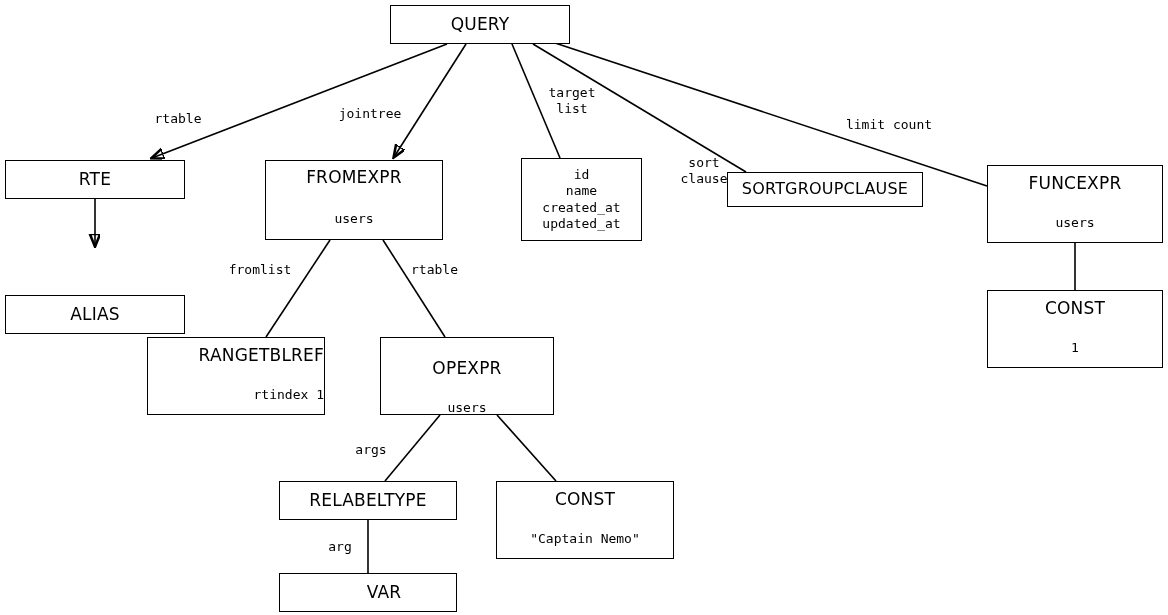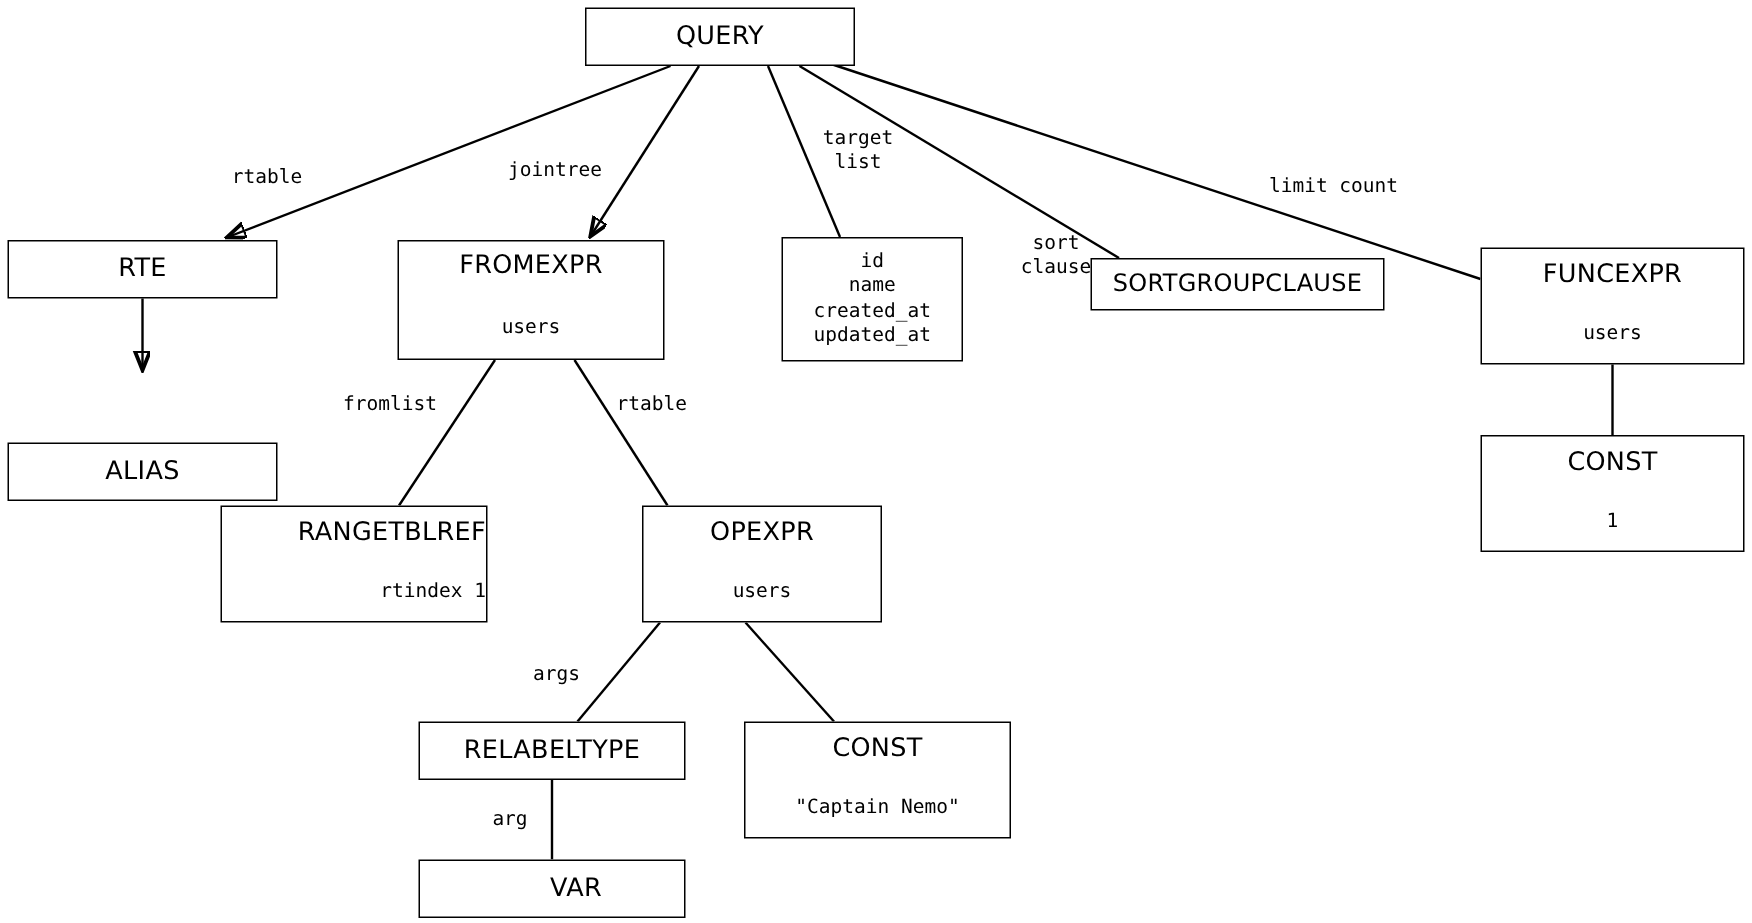--- a/index.html
+++ b/index.html
@@ -144,21 +144,21 @@
   <div class="node" style="left:987px; top:290px; width:176px; height:78px; padding-top:9px;">
     <span class="title">CONST</span>
     <span class="sub" style="margin-top:22px;">1</span>
   </div>
 
   <div class="node" style="left:147px; top:337px; width:178px; height:78px; padding-top:9px;align-items:flex-end;">
     <span class="title">RANGETBLREF</span>
     <span class="sub" style="margin-top:22px;">rtindex 1</span>
   </div>
 
-  <div class="node" style="left:380px; top:337px; width:160px; height:78px; padding-top:9px;margin-left:48px;">
+  <div class="node" style="left:380px; top:337px; width:174px; height:78px; padding-top:22px;">
     <span class="title">OPEXPR</span>
     <span class="sub" style="margin-top:22px;">users</span>
   </div>
 
   <div class="node titleonly" style="left:279px; top:481px; width:178px; height:39px;">
     <span class="title">RELABELTYPE</span>
   </div>
 
   <div class="node" style="left:496px; top:481px; width:178px; height:78px; padding-top:9px;">
     <span class="title">CONST</span>

